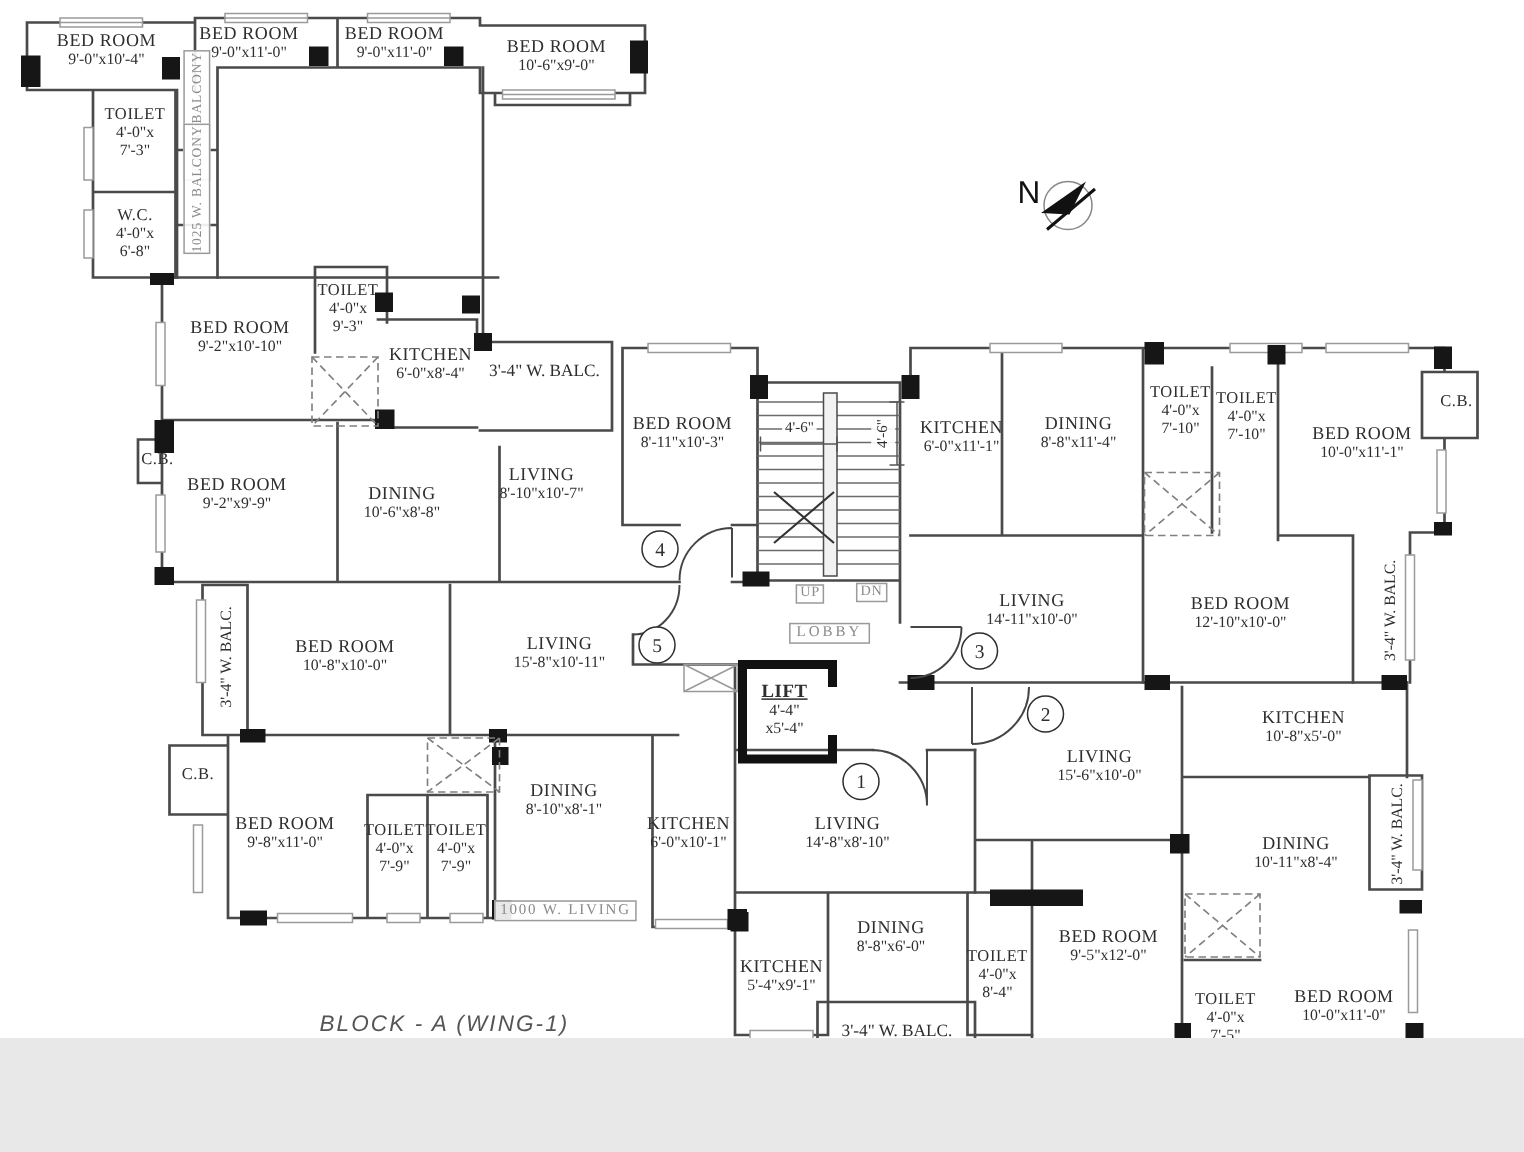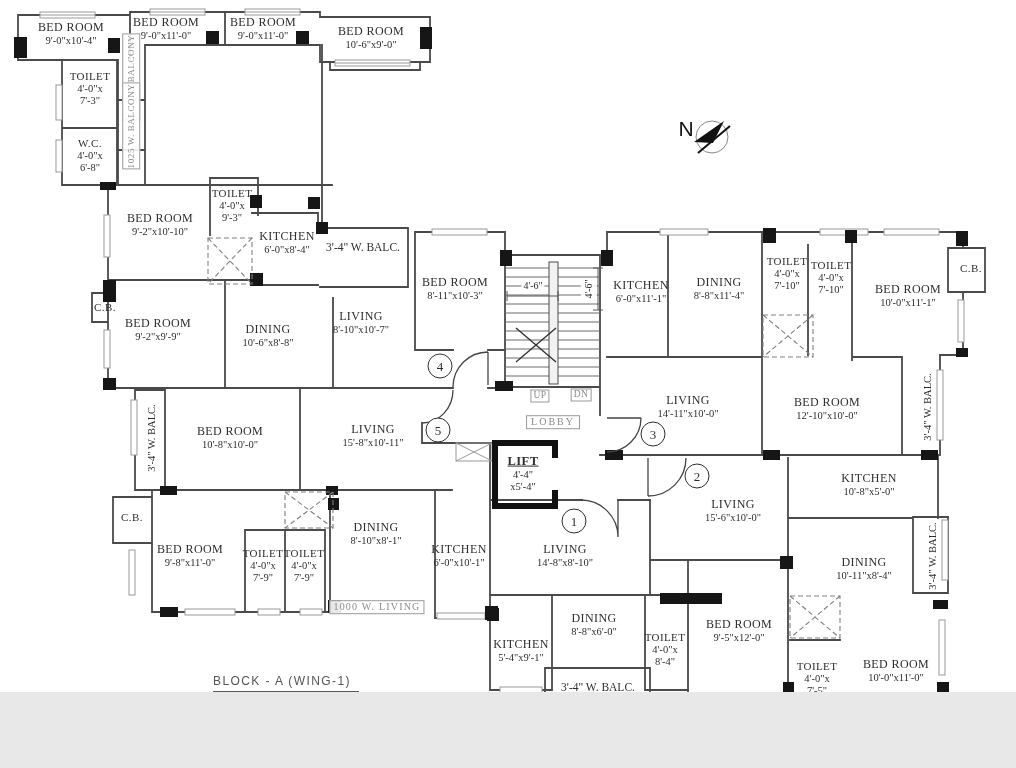--- a/index.html
+++ b/index.html
@@ -15,23 +15,23 @@
   .box{border:1px solid #9a9a9a;background:rgba(255,255,255,.9);padding:0 3px;}
   .vert{writing-mode:vertical-rl;transform:translate(-50%,-50%) rotate(180deg);}
   .balc{font-size:9px;letter-spacing:.6px;}
   .updn{font-size:9.5px;letter-spacing:.5px;padding:0 2px;}
   .lobby{font-size:10px;letter-spacing:2px;padding:0 4px;}
   .dim{font-size:10px;background:rgba(255,255,255,.92);padding:0 2px;z-index:3;}
   .lift .nm{font-weight:bold;font-size:12.5px;text-decoration:underline;}
   .circle{position:absolute;transform:translate(-50%,-50%);width:23px;height:23px;
           border:1.4px solid #2e2e2e;border-radius:50%;display:flex;align-items:center;
           justify-content:center;font-size:13px;color:#2e2e2e;background:#fff;z-index:2;}
-  .titleline{position:absolute;font-family:"Liberation Sans",sans-serif;font-size:12px;
+  .titleline{position:absolute;font-family:"Liberation Sans",sans-serif;font-size:15px;
              letter-spacing:1.4px;color:#555;border-bottom:1.5px solid #5a5a5a;
-             padding:0 8px 3px 0;z-index:2;}
+             padding:0 8px 3px 0;z-index:2;font-style:italic;}
   .north{position:absolute;transform:translate(-50%,-50%);font-family:"Liberation Sans",sans-serif;
          font-size:21px;color:#111;z-index:2;}
 </style>
 </head>
 <body>
 
 <div id="page">
 
 <svg width="1016" height="768" viewBox="0 0 1016 768">
 

